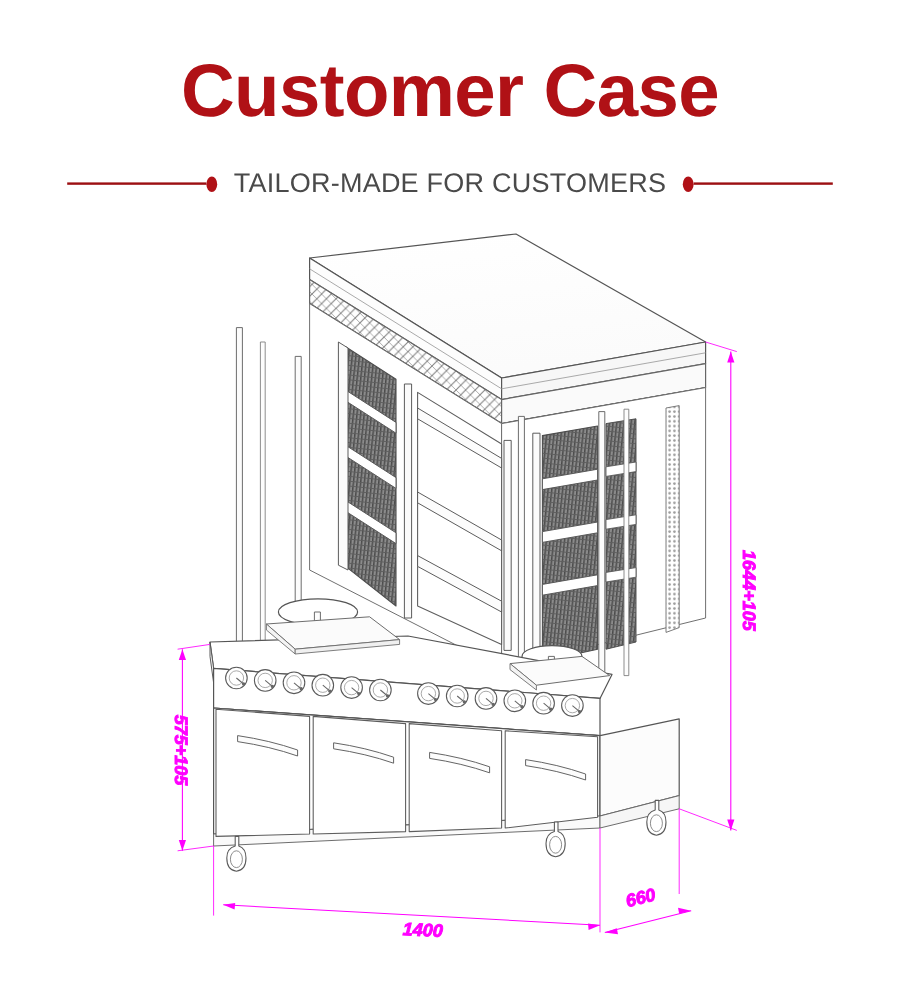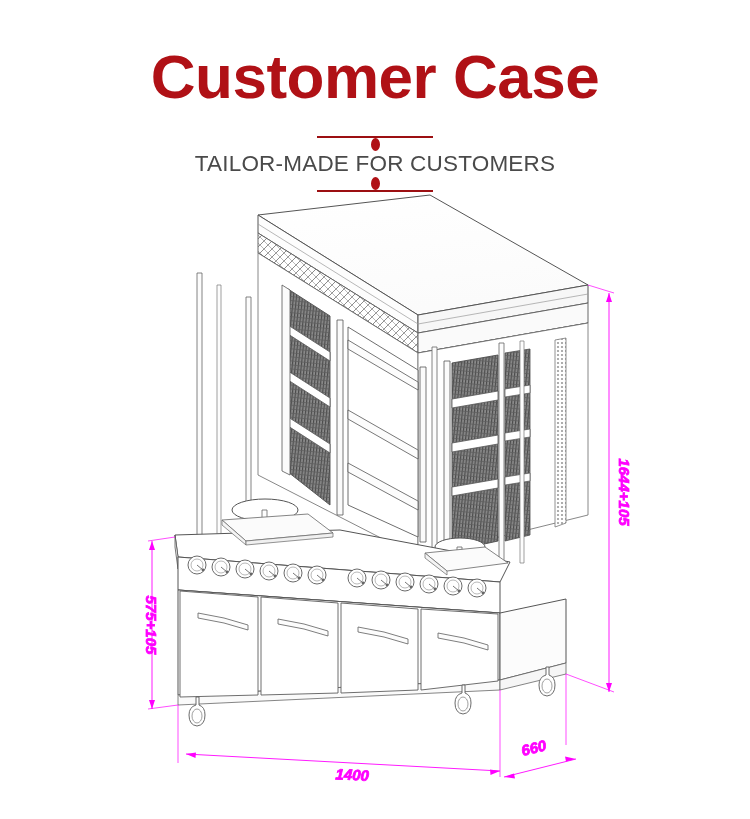--- a/index.html
+++ b/index.html
@@ -20,21 +20,21 @@
     text-align:center;
     font-size:62px;
     line-height:66px;
     font-weight:bold;
     letter-spacing:-0.5px;
     color:#b01116;
     font-family:"Liberation Sans", sans-serif;
   }
   .subtitle-row{
     position:absolute;left:0;top:136px;width:750px;height:34px;
-    display:flex;align-items:center;flex-direction:column;
+    display:flex;align-items:center;justify-content:center;
   }
   .rule{height:2px;background:#9c0f12;flex:0 0 auto;}
   .rule-left{width:116px;margin-right:0px;}
   .rule-right{width:116px;margin-left:0px;}
   .dot{
     width:9px;height:13px;border-radius:50%;
     background:#b01116;flex:0 0 auto;
   }
   .subtitle{
     font-size:22.5px;

